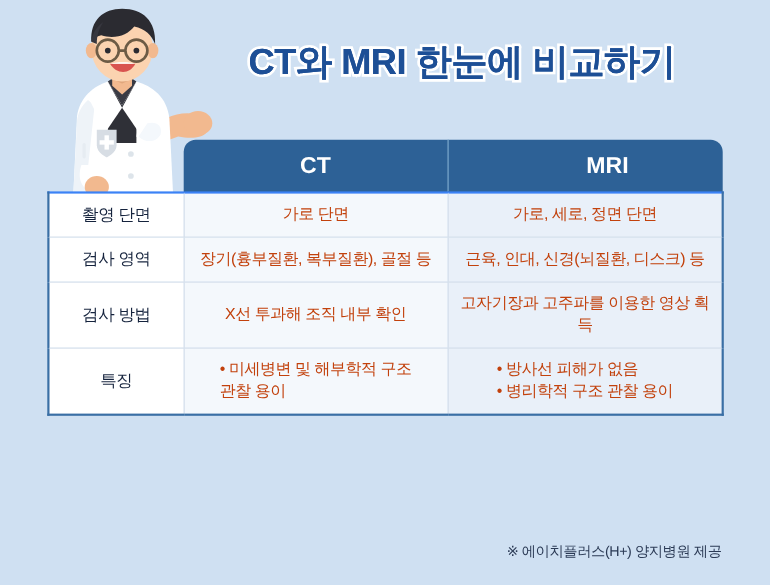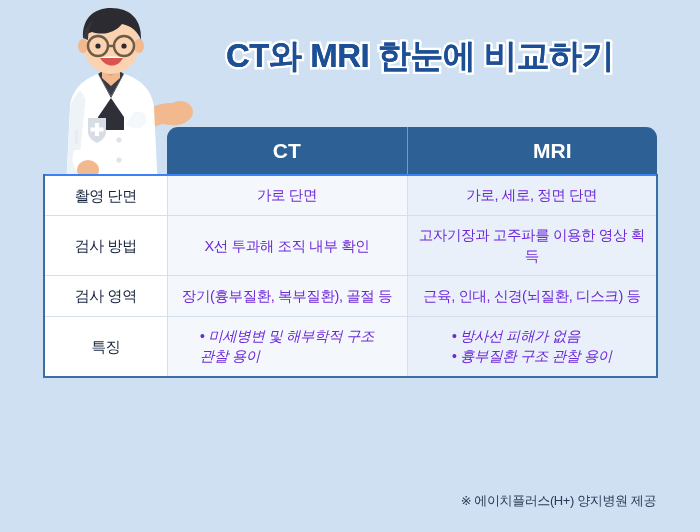--- a/index.html
+++ b/index.html
@@ -92,21 +92,21 @@
     border-right: 1px solid #6f9ec7;
   }
   table.cmp thead th.h-mri {
     border-top-right-radius: 11px;
     padding-left: 40px;
   }
 
   table.cmp tbody td {
     border: 1px solid #d5dfeb;
     font-size: 14.5px;
-    color: #6d28d9;
+    color: #c2410c;
     text-align: center;
     vertical-align: middle;
     padding: 9px 6px;
     line-height: 1.42;
     letter-spacing: -0.4px;
   }
   table.cmp tbody td.label {
     background: #ffffff;
     font-size: 15px;
     color: #15233d;
@@ -122,21 +122,20 @@
   table.cmp tbody tr:first-child td { border-top: 2px solid #3b82f6; }
   table.cmp tbody tr:last-child td  { border-bottom: 2px solid #3a6fa5; }
 
   .bullets {
     display: inline-block;
     text-align: left;
   }
   .bullets .bl {
     display: block;
     white-space: nowrap;
-    font-style: italic;
   }
   .bullets .bl.center-ind { text-align: left; }
 
   
   #footnote {
     position: absolute;
     right: 44px;
     top: 492px;
     font-size: 13px;
     color: #2b3a55;
@@ -217,50 +216,50 @@
     </thead>
     <tbody>
 
       <tr>
         <td class="label">촬영 단면</td>
         <td class="ct">가로 단면</td>
         <td class="mri">가로, 세로, 정면 단면</td>
       </tr>
 
       <tr>
-        <td class="label">검사 방법</td>
-        <td class="ct">X선 투과해 조직 내부 확인</td>
-        <td class="mri">고자기장과 고주파를 이용한 영상 획득</td>
-      </tr>
-
-      <tr>
         <td class="label">검사 영역</td>
         <td class="ct">
           <span class="bl">장기(흉부질환, 복부질환),</span>
           <span class="bl">골절 등</span>
         </td>
         <td class="mri">
           <span class="bl">근육, 인대,</span>
           <span class="bl">신경(뇌질환, 디스크) 등</span>
         </td>
+      </tr>
+
+      <tr>
+        <td class="label">검사 방법</td>
+        <td class="ct">X선 투과해 조직 내부 확인</td>
+        <td class="mri">고자기장과 고주파를 이용한 영상 획득</td>
       </tr>
 
 
       <tr>
         <td class="label">특징</td>
         <td class="ct">
           <span class="bullets">
             <span class="bl">• 미세병변 및 해부학적 구조</span>
             <span class="bl center-ind">관찰 용이</span>
           </span>
         </td>
         <td class="mri">
           <span class="bullets">
             <span class="bl">• 방사선 피해가 없음</span>
-            <span class="bl">• 흉부질환 구조 관찰 용이</span>
+            <span class="bl">• 병리학적 구조 관찰 용이</span>
           </span>
         </td>
       </tr>
 
     </tbody>
   </table>
 </div>
 
 <div id="footnote">※ 에이치플러스(H+) 양지병원 제공</div>
 

